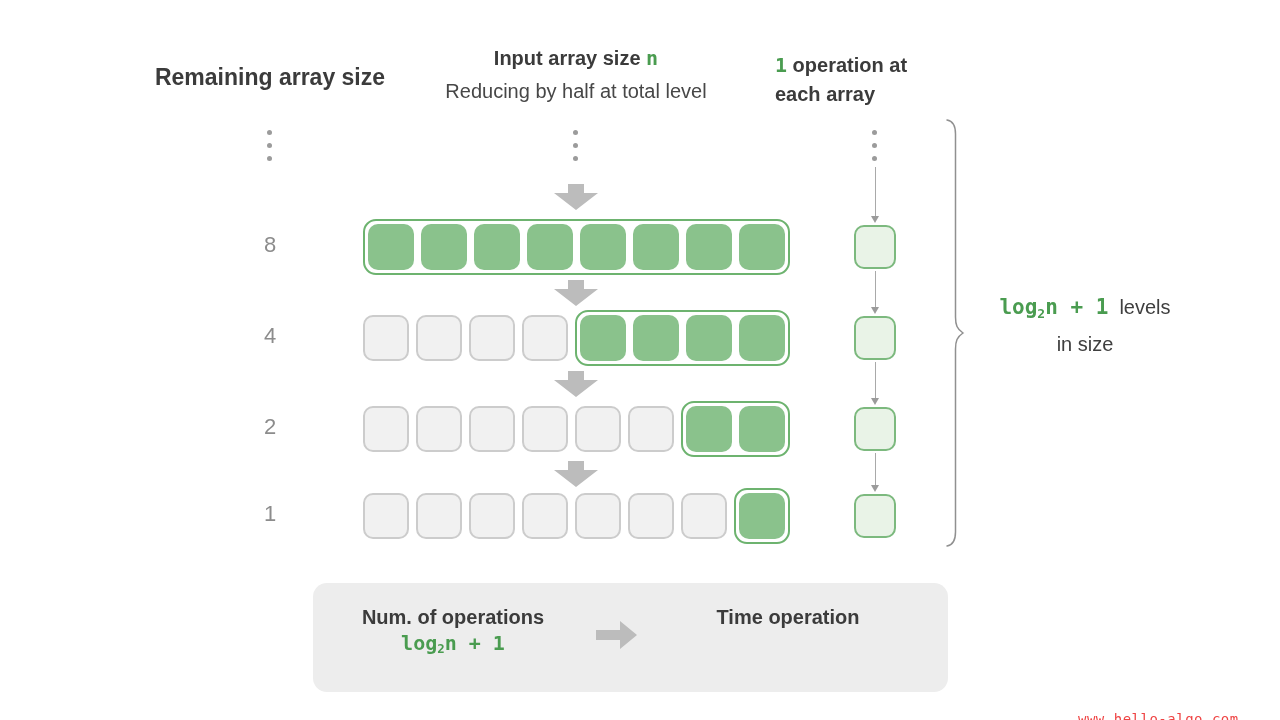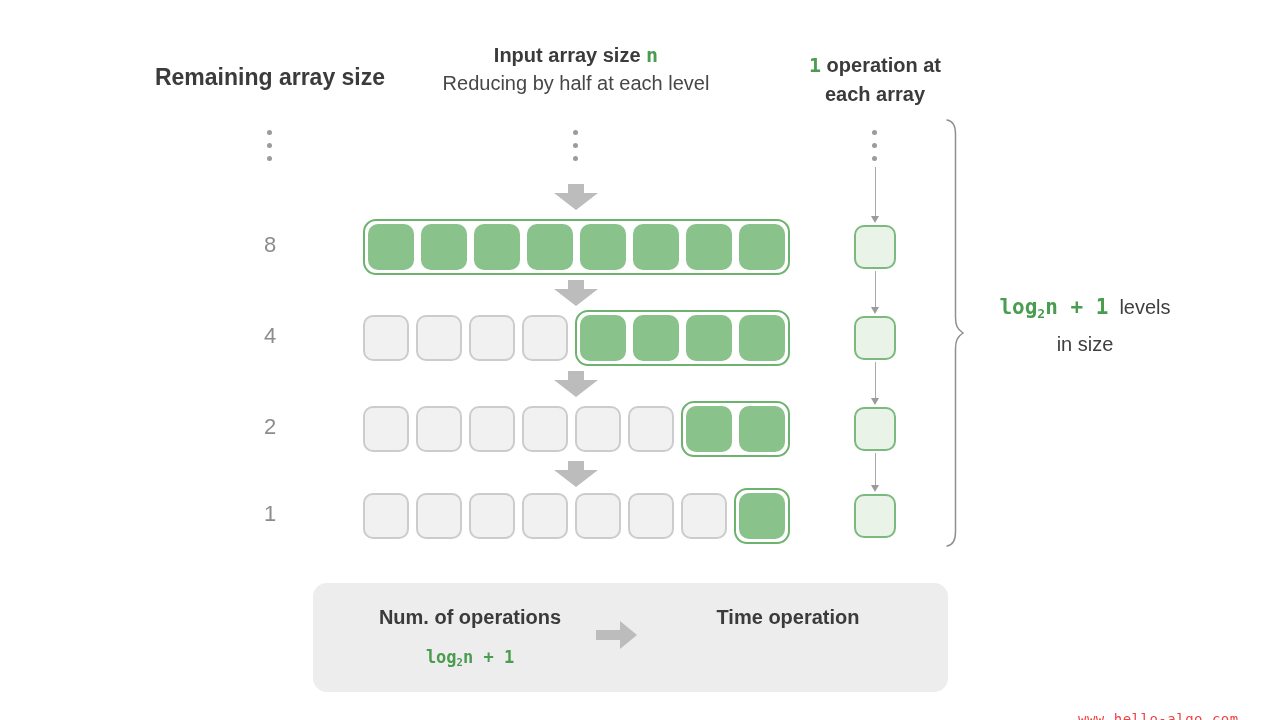--- a/index.html
+++ b/index.html
@@ -16,27 +16,27 @@
   .green-txt { color: var(--green-text, #4a9c50); font-weight: bold; }
   .teal-txt { color: var(--teal-text, #2f918c); font-weight: bold; }
 
   
   .hdr-left {
     position: absolute; left: 120px; top: 64px; width: 300px;
     text-align: center; font-size: 23px; font-weight: bold; color: var(--dark, #3b3b3b);
   }
   .hdr-center {
     position: absolute; left: 396px; top: 46px; width: 360px;
-    text-align: center; line-height: 19px;
+    text-align: center; line-height: 24px;
   }
   .hdr-center .line1 { font-size: 20px; font-weight: bold; color: var(--dark, #3b3b3b); margin-bottom: 9px; }
   .hdr-center .line2 { font-size: 20px; font-weight: normal; color: #474747; }
   .hdr-right {
     position: absolute; left: 775px; top: 51px; width: 200px;
-    text-align: center; font-size: 20px; font-weight: bold; color: var(--dark, #3b3b3b);
+    font-size: 20px; font-weight: bold; color: var(--dark, #3b3b3b);
     line-height: 29px;
   }
 
   
   .dots-col { position: absolute; top: 130px; display: flex; flex-direction: column; gap: 8px; align-items: center; }
   .dot { width: 5px; height: 5px; border-radius: 50%; background: #9b9b9b; }
 
   
   .row-label {
     position: absolute; left: 240px; width: 60px; text-align: center;
@@ -77,45 +77,45 @@
   .brace-label .plain { font-size: 20px; color: #3f3f3f; }
   .brace-label .lvl { margin-left: 11px; }
   .sub { font-size: 0.62em; vertical-align: -0.28em; }
 
   
   .summary-box {
     position: absolute; left: 313px; top: 583px; width: 635px; height: 109px;
     background: var(--box-bg, #ededed); border-radius: 14px;
   }
   .sum-col { position: absolute; top: 21px; text-align: center; }
-  .sum-col.left { left: 17px; width: 280px; }
+  .sum-col.left { left: 0; width: 280px; }
   .sum-col.right { left: 335px; width: 280px; }
   .sum-title { font-size: 20px; font-weight: bold; color: var(--dark, #3b3b3b); line-height: 26px; }
-  .sum-value { margin-top: 11px; font-size: 17px; line-height: 32px; }
+  .sum-value { margin-top: 1px; font-size: 20px; line-height: 24px; }
   .sum-value .notation { margin-left: 14px; }
   .right-arrow { position: absolute; left: 283px; top: 37px; }
 
   .watermark {
     position: absolute; left: 1078px; top: 673px;
     font-family: "DejaVu Sans Mono", monospace;
     font-size: 14px; color: #ef4444; letter-spacing: 0.5px; margin-top: 38px;
   }
 </style>
 </head>
 <body>
 
 <div id="canvas" style="--green-text: #4a9c50; --teal-text: #2f918c; --cell-green: #8ac28c; --green-border: #6db36f; --cell-gray: #f1f1f1; --cell-gray-border: #cccccc; --op-box-fill: #e9f3e7; --dark: #3b3b3b; --muted: #8c8c8c; --box-bg: #ededed;">
 
   <div class="hdr-left">
     <span>Remaining array size</span>
   </div>
 
   <div class="hdr-center">
     <div class="line1"><span>Input array size </span><span class="mono green-txt">n</span></div>
-    <div class="line2">Reducing by half at each level</div>
+    <div class="line2">Reducing by half at total level</div>
   </div>
 
   <div class="hdr-right">
     <div><span class="mono green-txt">1</span><span> operation at</span></div>
     <div>each array</div>
   </div>
 
   <div class="dots-col" style="left:267px">
     <div class="dot"></div>
     <div class="dot"></div>

